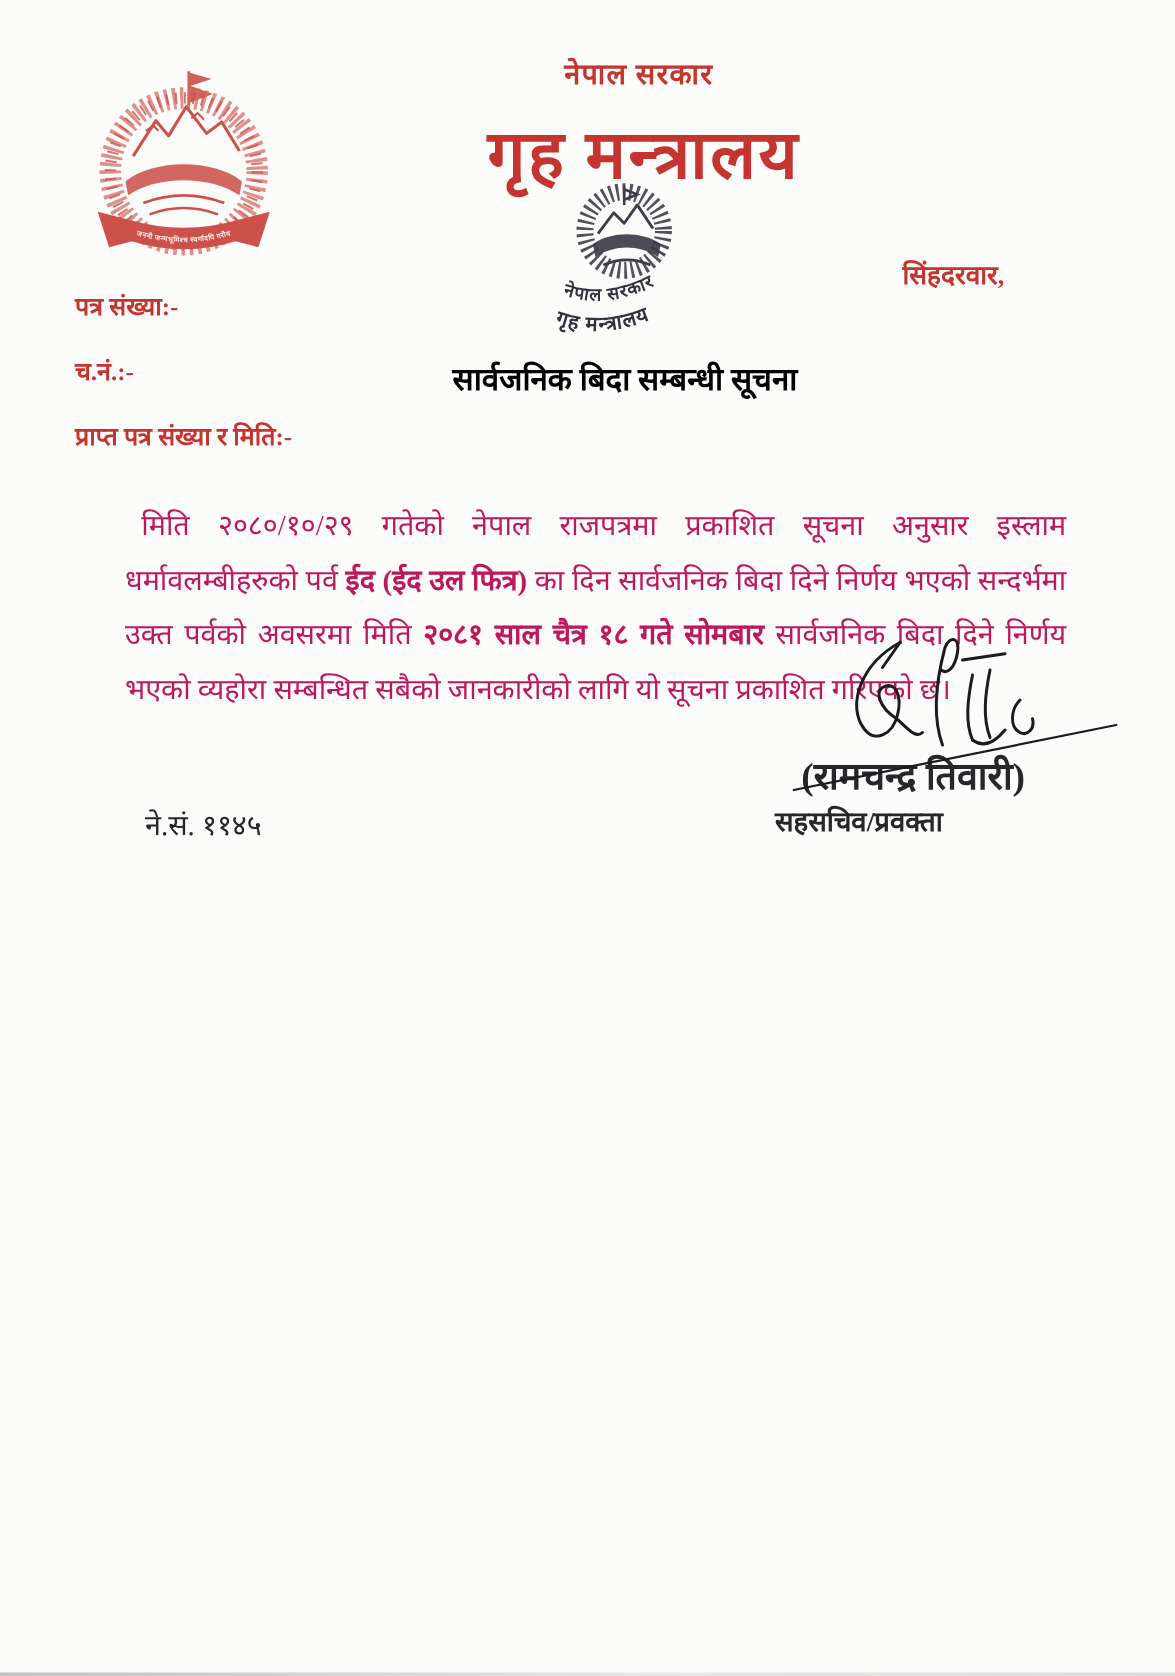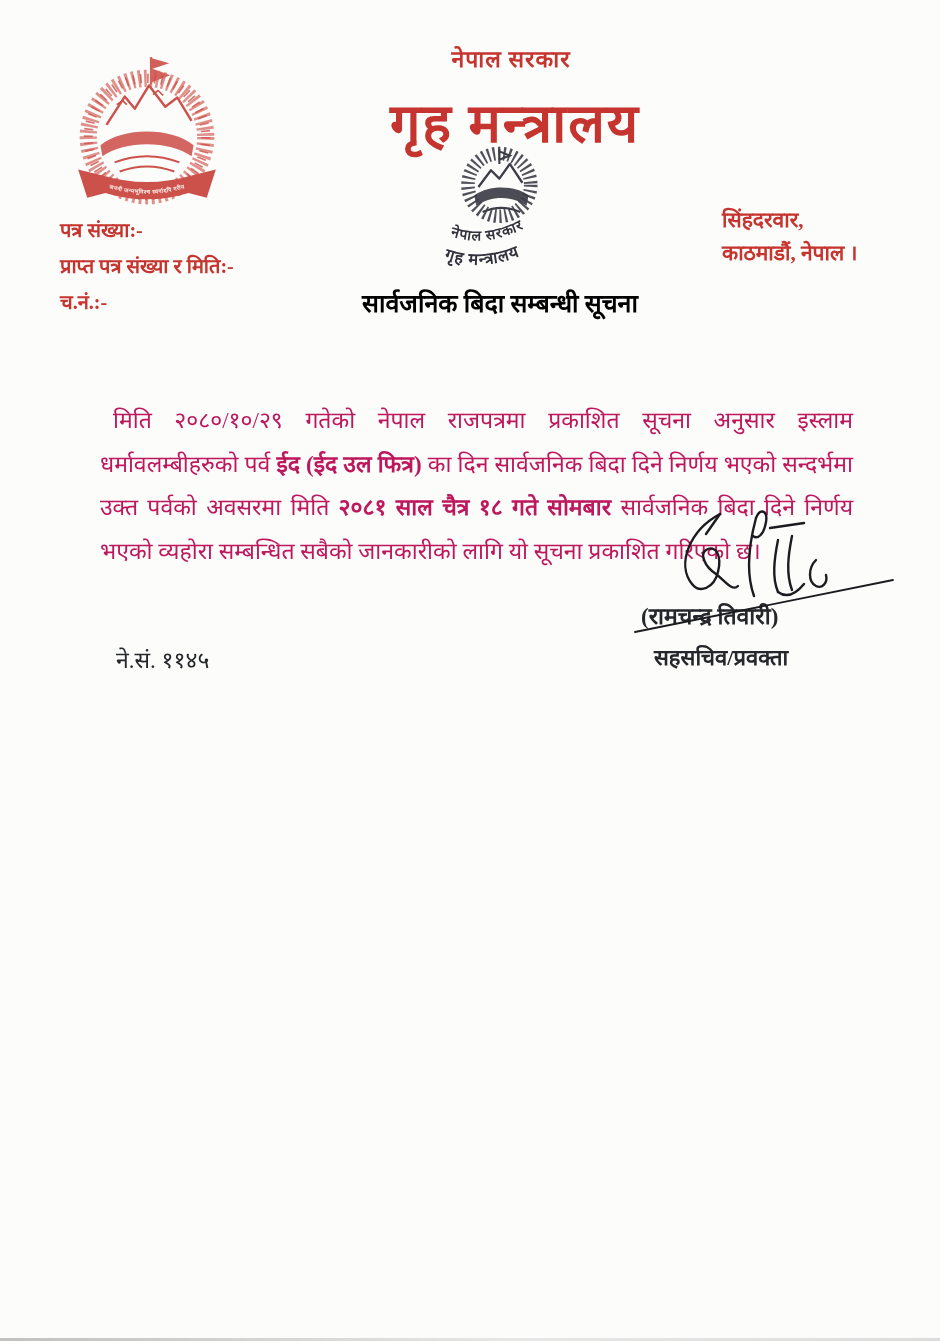--- a/index.html
+++ b/index.html
@@ -18,40 +18,40 @@
     top:42px;left:511px;transform:translateX(-50%);
     font-size:23px;font-weight:700;letter-spacing:1px;white-space:nowrap;
   }
   .ministry-title{
     top:84px;left:515px;transform:translateX(-50%);
     font-size:54px;font-weight:800;letter-spacing:2px;white-space:nowrap;
   }
   .emblem-svg{left:66px;top:52px;width:162px;height:162px;}
   .stamp-svg{left:430px;top:143px;width:168px;height:136px;opacity:.92;}
   .ref-block{left:60px;top:212px;font-size:20px;font-weight:700;line-height:36px;}
-  .ref-block div{white-space:nowrap;}
+  .ref-block div{white-space:nowrap;margin-top:16px;}
   .address-block{
     right:38px;top:204px;width:180px;
     font-size:21px;font-weight:700;text-align:left;line-height:33px;
   }
   .subject-title{
     top:285px;left:500px;transform:translateX(-50%);
     font-size:25px;font-weight:700;color:#000000;white-space:nowrap;
   }
   .body-para{
     left:100px;top:376px;width:753px;
     font-size:23px;line-height:43.5px;
     text-align:justify;text-indent:13px;
     color:#be185d;
   }
   .body-para .b{font-weight:700;}
   .date-line{left:118px;top:601px;font-size:23px;white-space:nowrap;}
   .nesam-line{left:116px;top:643px;font-size:23px;white-space:nowrap;text-align:right;}
-  .sig-name{left:641px;top:599px;font-size:23px;font-weight:700;white-space:nowrap;z-index:1;}
-  .sig-title{left:654px;top:641px;font-size:22px;font-weight:600;white-space:nowrap;}
+  .sig-name{left:641px;top:599px;font-size:30px;font-weight:700;white-space:nowrap;z-index:1;}
+  .sig-title{left:620px;top:641px;font-size:22px;font-weight:600;white-space:nowrap;}
   .signature-svg{left:620px;top:500px;width:285px;height:150px;z-index:2;pointer-events:none;}
   .scan-strip{
     left:0;bottom:0;width:100%;height:3px;
     background:linear-gradient(to right,#a8a8a8,#dedede 55%,#cfcfcf);
     opacity:.7;
   }
 </style>
 </head>
 <body>
 
@@ -106,27 +106,26 @@
     <text font-size="13.5" font-weight="700" fill="#23232e" letter-spacing="1">
       <textPath href="#stArc1" startOffset="6%">नेपाल सरकार</textPath>
     </text>
     <text font-size="15.5" font-weight="700" fill="#23232e" letter-spacing="1">
       <textPath href="#stArc2" startOffset="5%">गृह मन्त्रालय</textPath>
     </text>
   </svg>
 
   <div class="abs ref-block red">
     <div>पत्र संख्या:-</div>
+    <div>च.नं.:-</div>
     <div>प्राप्त पत्र संख्या र मिति:-</div>
-    <div>च.नं.:-</div>
   </div>
 
   <div class="abs address-block red">
     <div>सिंहदरवार,</div>
-    <div>काठमाडौं, नेपाल ।</div>
   </div>
 
   <div class="abs subject-title">सार्वजनिक बिदा सम्बन्धी सूचना</div>
 
   <p class="abs body-para"><span>मिति २०८०/१०/२९ गतेको नेपाल राजपत्रमा प्रकाशित सूचना अनुसार इस्लाम धर्मावलम्बीहरुको पर्व </span><span class="b">ईद (ईद उल फित्र)</span><span> का दिन सार्वजनिक बिदा दिने निर्णय भएको सन्दर्भमा उक्त पर्वको अवसरमा मिति </span><span class="b">२०८१ साल चैत्र १८ गते सोमबार</span><span> सार्वजनिक बिदा दिने निर्णय भएको व्यहोरा सम्बन्धित सबैको जानकारीको लागि यो सूचना प्रकाशित गरिएको छ।</span></p>
 
   <div class="abs nesam-line">ने.सं. ११४५</div>
 
   <div class="abs sig-name">(रामचन्द्र तिवारी)</div>
   <div class="abs sig-title">सहसचिव/प्रवक्ता</div>

